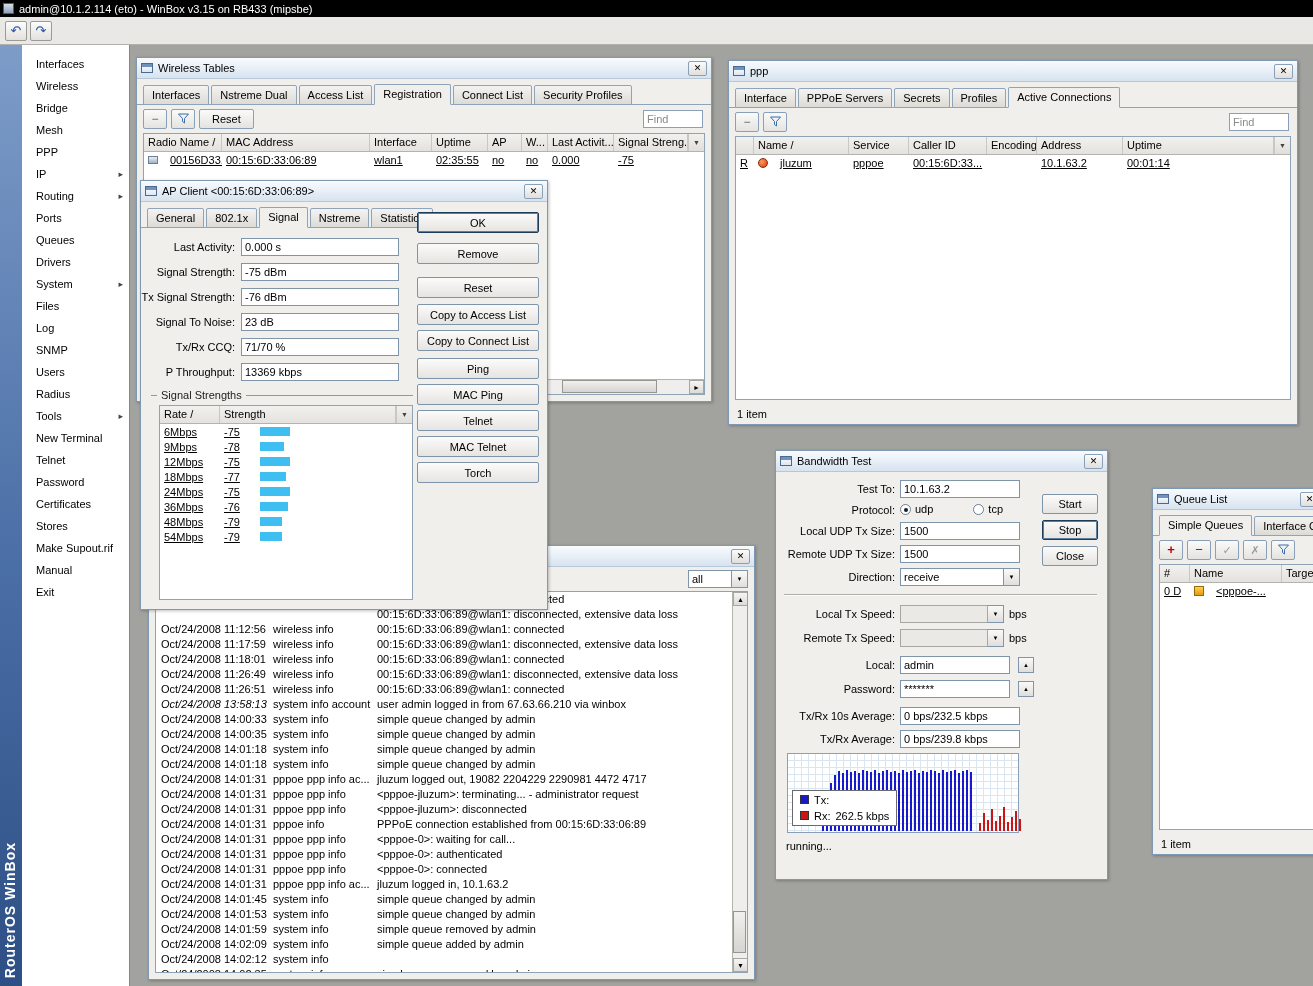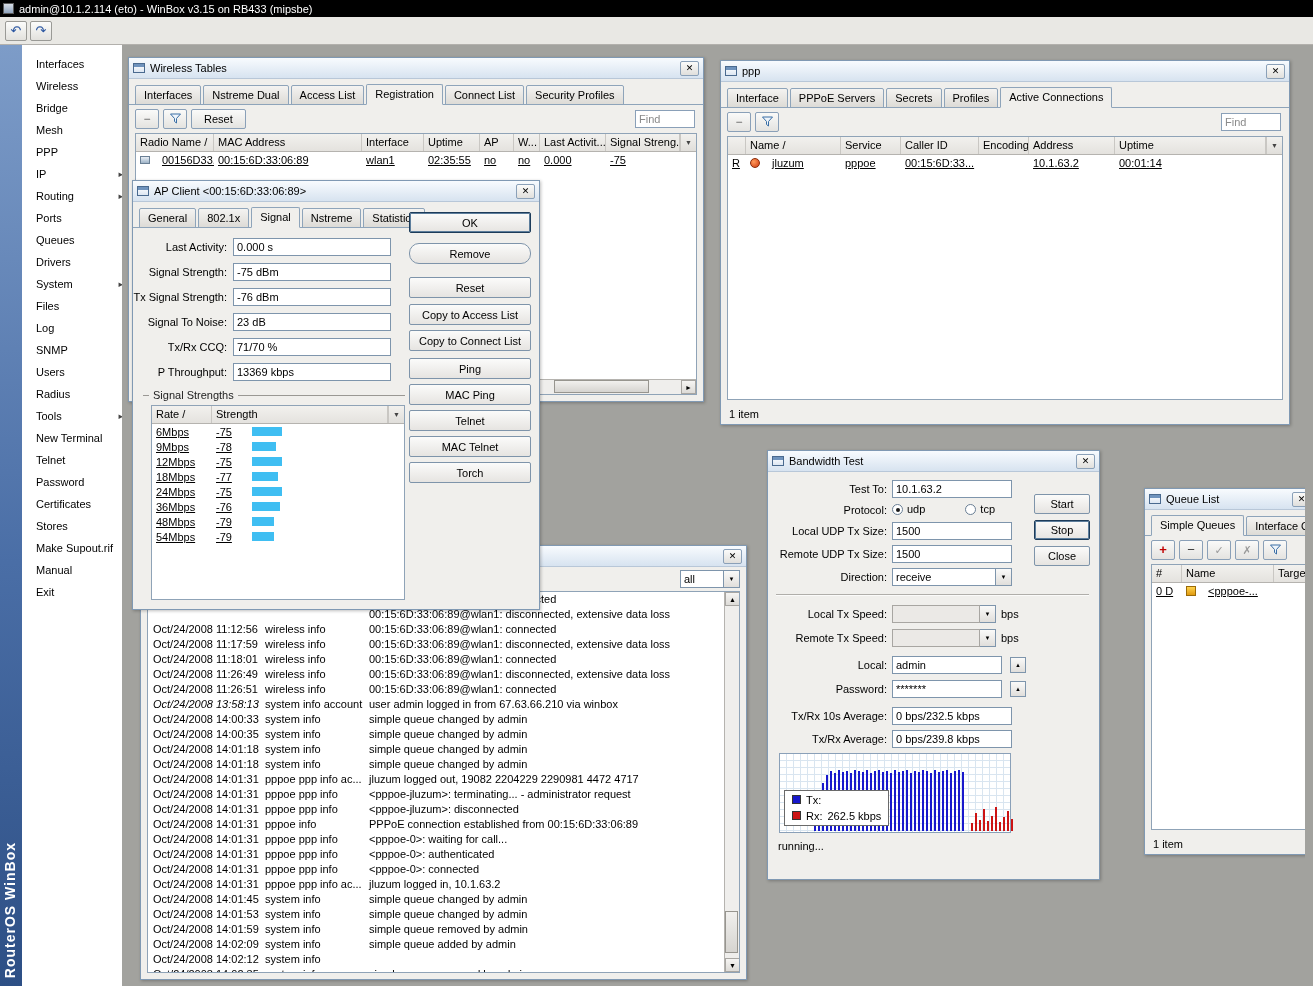--- a/index.html
+++ b/index.html
@@ -15,21 +15,21 @@
   .app-toolbar { position:absolute; left:0; top:17px; width:1313px; height:28px; background:#e9e8e4; border-bottom:1px solid #b2b0ac; display:flex; align-items:center; gap:3px; padding-left:5px; }
   .tool-btn { width:22px; height:20px; border:1px solid #9a9a96; border-radius:2px; background:linear-gradient(#fcfcfb,#e2e1dd); color:#2a55a0; font-size:13px; line-height:17px; text-align:center; }
 
   .brand-strip { position:absolute; left:0; top:45px; width:22px; height:941px; background:linear-gradient(180deg,#7d9cc8 0%,#4a6ea6 55%,#2d4f85 100%); }
   .brand-text { position:absolute; bottom:8px; left:2px; color:#fff; font-weight:bold; font-size:14px; letter-spacing:1px; writing-mode:vertical-rl; transform:rotate(180deg); white-space:nowrap; }
 
   .sidebar { position:absolute; left:22px; top:45px; width:108px; height:941px; background:#fff; border-right:1px solid #85858a; padding-top:8px; }
   .sidebar-item { height:22px; line-height:22px; padding-left:14px; position:relative; white-space:nowrap; }
   .submenu-arrow { position:absolute; right:6px; top:0; font-size:9px; color:#444; }
 
-  .mdi { position:absolute; left:122px; top:45px; width:1183px; height:941px; background:#a2a29e; overflow:hidden; }
+  .mdi { position:absolute; left:130px; top:45px; width:1183px; height:941px; background:#a2a29e; overflow:hidden; }
 
   
   .win { position:absolute; background:#f0efec; border:1px solid #8099b3; box-shadow:1px 1px 3px rgba(0,0,0,0.25); display:flex; flex-direction:column; }
   .win-titlebar { height:21px; flex:0 0 auto; background:linear-gradient(#f8fbfe,#d7e3f0); border-bottom:1px solid #b8c7d8; display:flex; align-items:center; gap:5px; padding:0 4px; }
   .win-icon { width:12px; height:10px; border:1px solid #4a6a8f; background:linear-gradient(#fff,#dce6f2); position:relative; flex:0 0 auto; }
   .win-icon::before { content:""; position:absolute; left:0; top:0; right:0; height:3px; background:#6f93bd; }
   .win-title { flex:1; white-space:nowrap; overflow:hidden; }
   .win-close { width:19px; height:15px; border:1px solid #8aa0b8; border-radius:2px; background:linear-gradient(#fbfbfa,#e0dfdc); font-size:9px; line-height:12px; text-align:center; flex:0 0 auto; }
 
   .tabs { display:flex; align-items:flex-end; padding:4px 6px 0; border-bottom:1px solid #8ea4ba; flex:0 0 auto; }
@@ -653,21 +653,21 @@
     <div class="tabs" id="ap-tabs" style="margin-right:134px;">
         <div class="tab">General</div>
         <div class="tab">802.1x</div>
         <div class="tab active">Signal</div>
         <div class="tab">Nstreme</div>
         <div class="tab">Statistics</div>
       </div>
     <div class="ap-content">
       <div class="ap-buttons" id="ap-buttons">
           <button class="btn default" style="margin-top: 0px; text-align: center;">OK</button>
-          <button class="btn" style="margin-top: 10px; border-radius: 10px;">Remove</button>
+          <button class="btn" style="margin-top: 10px;">Remove</button>
           <button class="btn" style="margin-top: 13px;">Reset</button>
           <button class="btn" style="margin-top: 6px;">Copy to Access List</button>
           <button class="btn" style="margin-top: 5px;">Copy to Connect List</button>
           <button class="btn" style="margin-top: 7px;">Ping</button>
           <button class="btn" style="margin-top: 5px;">MAC Ping</button>
           <button class="btn" style="margin-top: 5px;">Telnet</button>
           <button class="btn" style="margin-top: 5px;">MAC Telnet</button>
           <button class="btn" style="margin-top: 5px;">Torch</button>
         </div>
       <div id="ap-fields">

